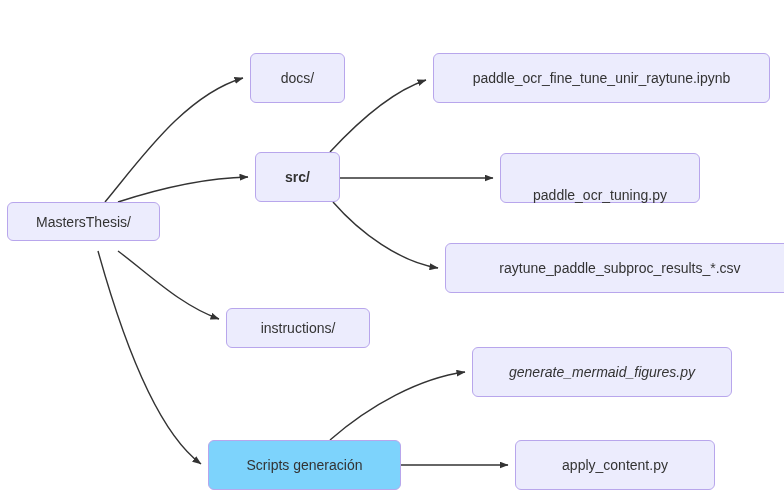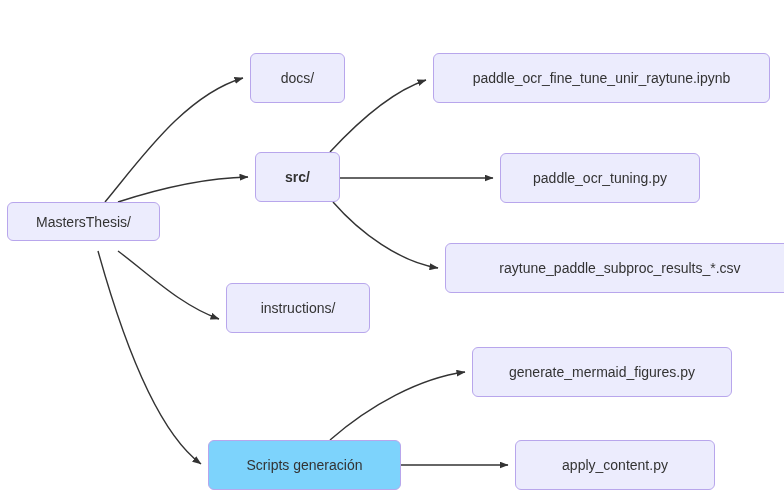--- a/index.html
+++ b/index.html
@@ -95,30 +95,30 @@
       </div>
       <div class="node" style="left: 250px; top: 53px; width: 95px; height: 50px; background: rgb(236, 236, 253); border-color: rgb(184, 166, 236); color: rgb(51, 51, 51);">
         <span class="node-label">docs/</span>
       </div>
       <div class="node" style="left: 255px; top: 152px; width: 85px; height: 50px; background: rgb(236, 236, 253); border-color: rgb(184, 166, 236); color: rgb(51, 51, 51); font-weight: bold;">
         <span class="node-label">src/</span>
       </div>
       <div class="node" style="left: 433px; top: 53px; width: 337px; height: 50px; background: rgb(236, 236, 253); border-color: rgb(184, 166, 236); color: rgb(51, 51, 51);">
         <span class="node-label">paddle_ocr_fine_tune_unir_raytune.ipynb</span>
       </div>
-      <div class="node" style="left: 500px; top: 153px; width: 200px; height: 50px; background: rgb(236, 236, 253); border-color: rgb(184, 166, 236); color: rgb(51, 51, 51);">
+      <div class="node" style="left: 500px; top: 153px; width: 200px; height: 50px; background: rgb(236, 236, 253); border-color: rgb(184, 166, 236); color: rgb(51, 51, 51); align-items: flex-end;">
         <span class="node-label">paddle_ocr_tuning.py</span>
       </div>
       <div class="node" style="left: 445px; top: 243px; width: 350px; height: 50px; background: rgb(236, 236, 253); border-color: rgb(184, 166, 236); color: rgb(51, 51, 51);">
         <span class="node-label">raytune_paddle_subproc_results_*.csv</span>
       </div>
-      <div class="node" style="left: 226px; top: 283px; width: 144px; height: 50px; background: rgb(236, 236, 253); border-color: rgb(184, 166, 236); color: rgb(51, 51, 51);">
+      <div class="node" style="left: 226px; top: 308px; width: 144px; height: 40px; background: rgb(236, 236, 253); border-color: rgb(184, 166, 236); color: rgb(51, 51, 51);">
         <span class="node-label">instructions/</span>
       </div>
-      <div class="node" style="left: 472px; top: 347px; width: 260px; height: 50px; background: rgb(236, 236, 253); border-color: rgb(184, 166, 236); color: rgb(51, 51, 51);">
+      <div class="node" style="left: 472px; top: 347px; width: 260px; height: 50px; background: rgb(236, 236, 253); border-color: rgb(184, 166, 236); color: rgb(51, 51, 51); font-style: italic;">
         <span class="node-label">generate_mermaid_figures.py</span>
       </div>
       <div class="node" style="left: 208px; top: 440px; width: 193px; height: 50px; background: #7dd3fc; border-color: rgb(184, 166, 236); color: rgb(51, 51, 51);">
         <span class="node-label">Scripts generación</span>
       </div>
       <div class="node" style="left: 515px; top: 440px; width: 200px; height: 50px; background: rgb(236, 236, 253); border-color: rgb(184, 166, 236); color: rgb(51, 51, 51);">
         <span class="node-label">apply_content.py</span>
       </div>
     </div>
 

